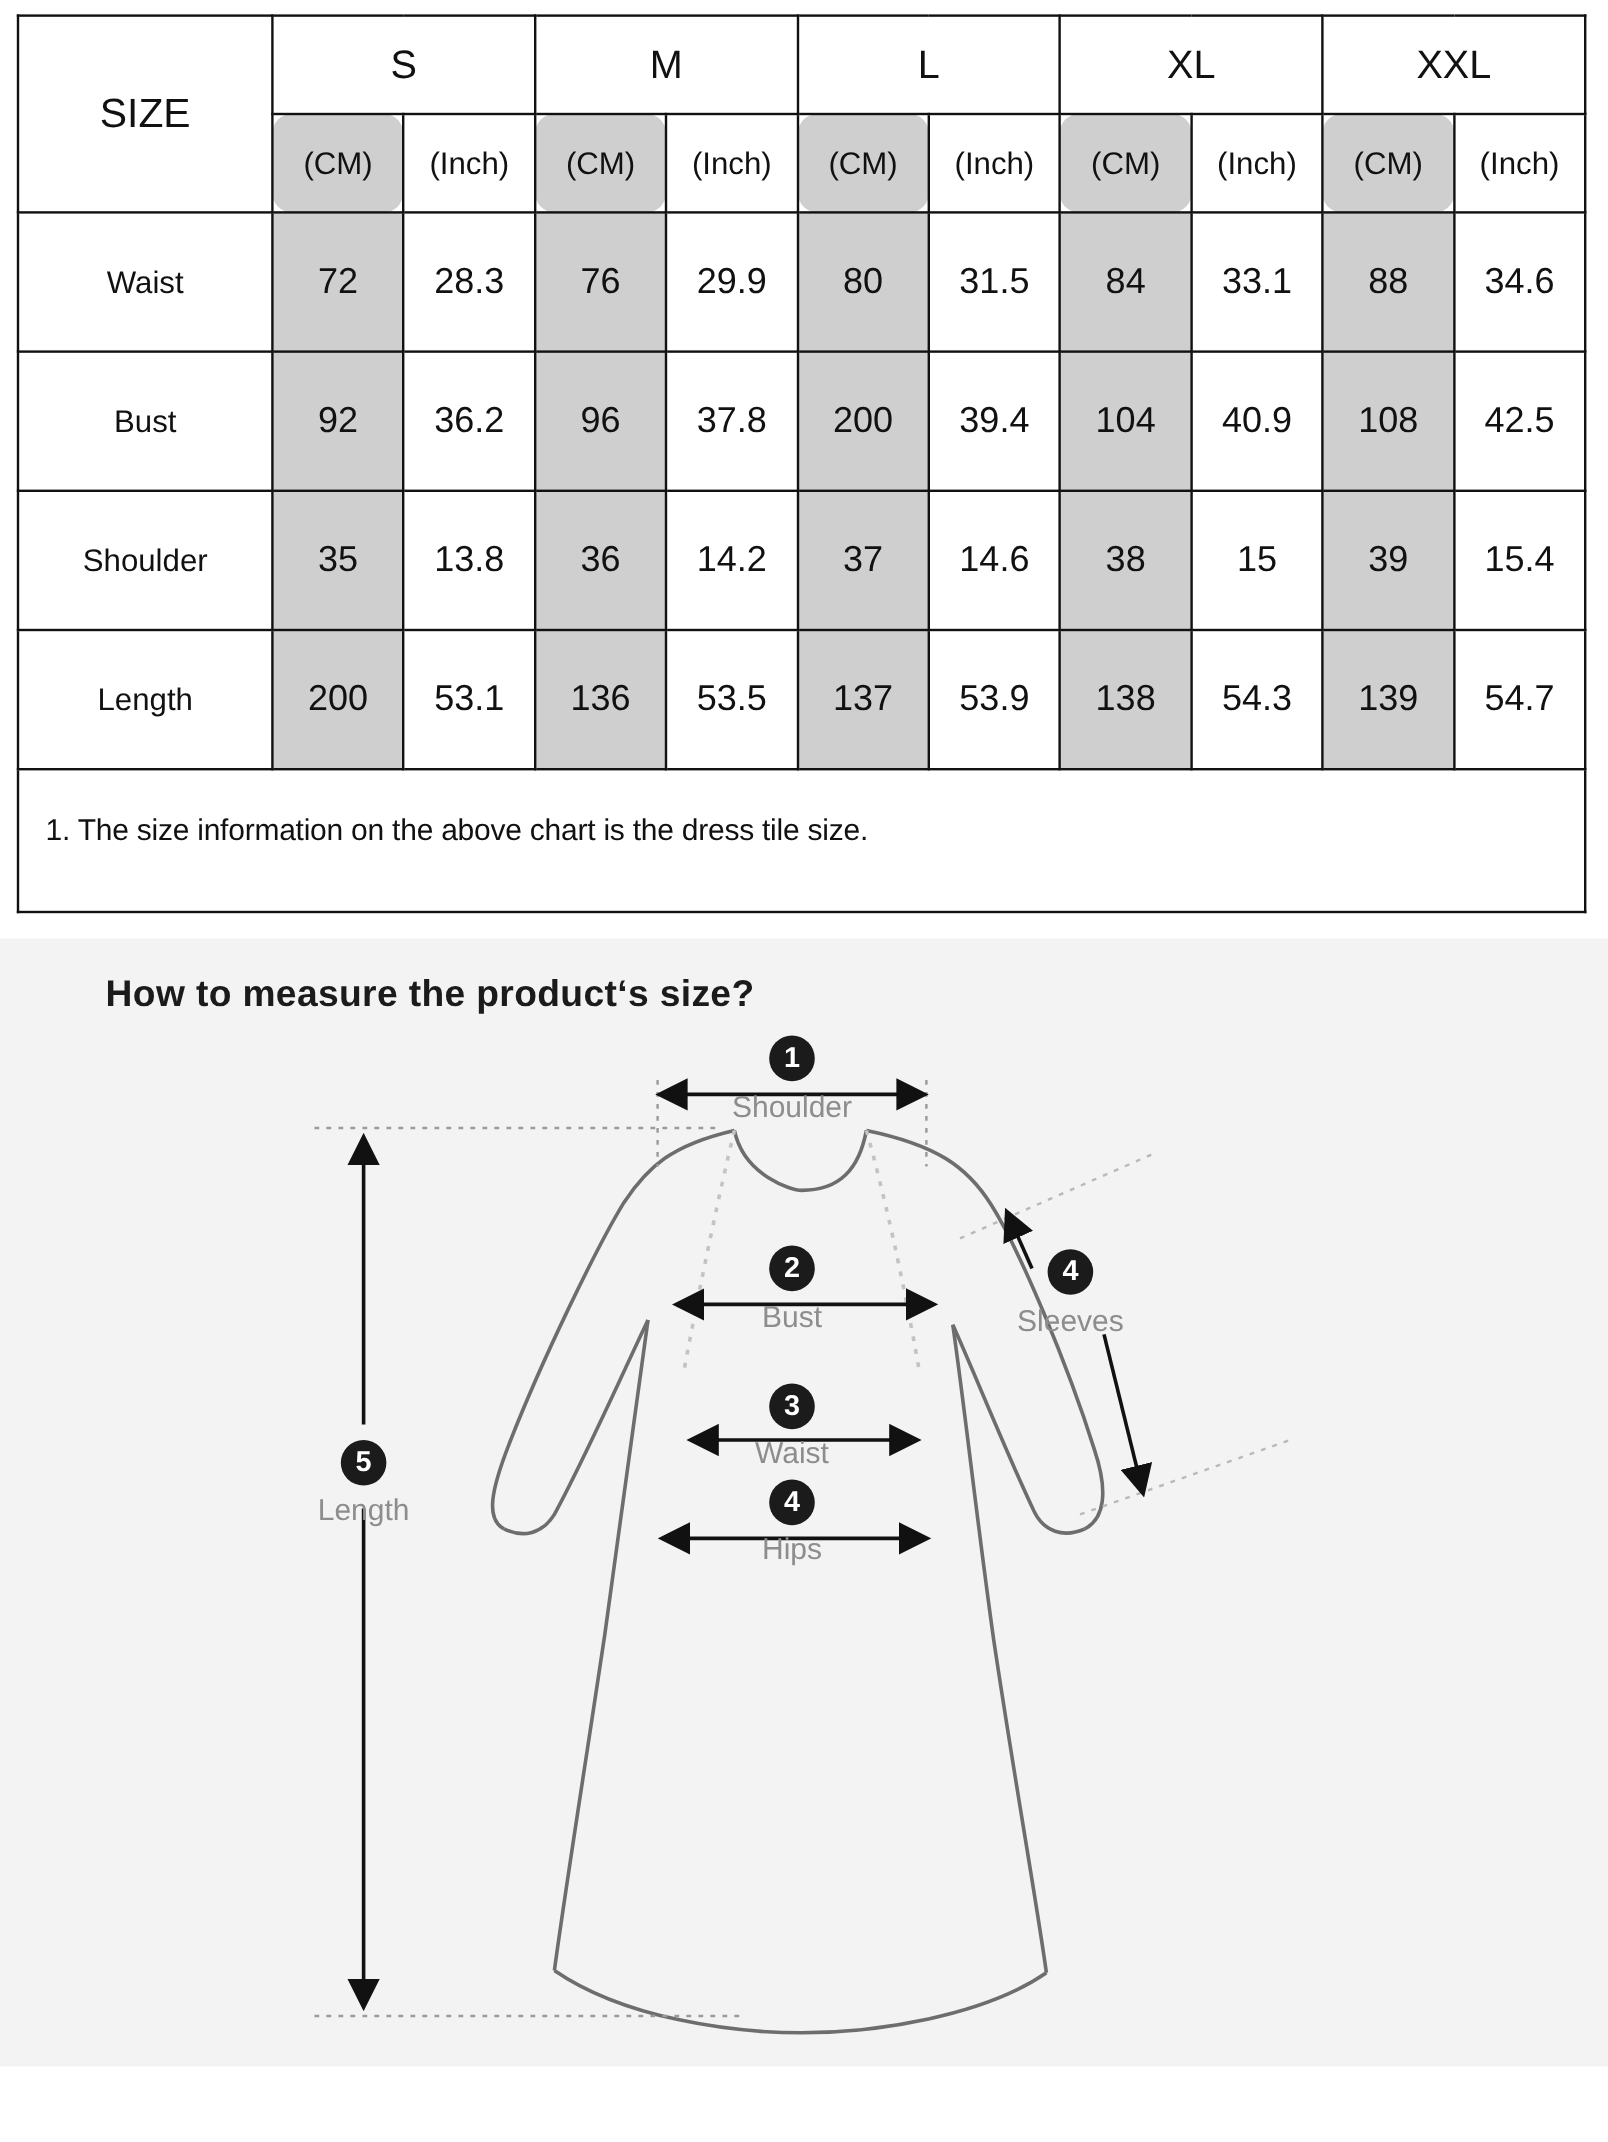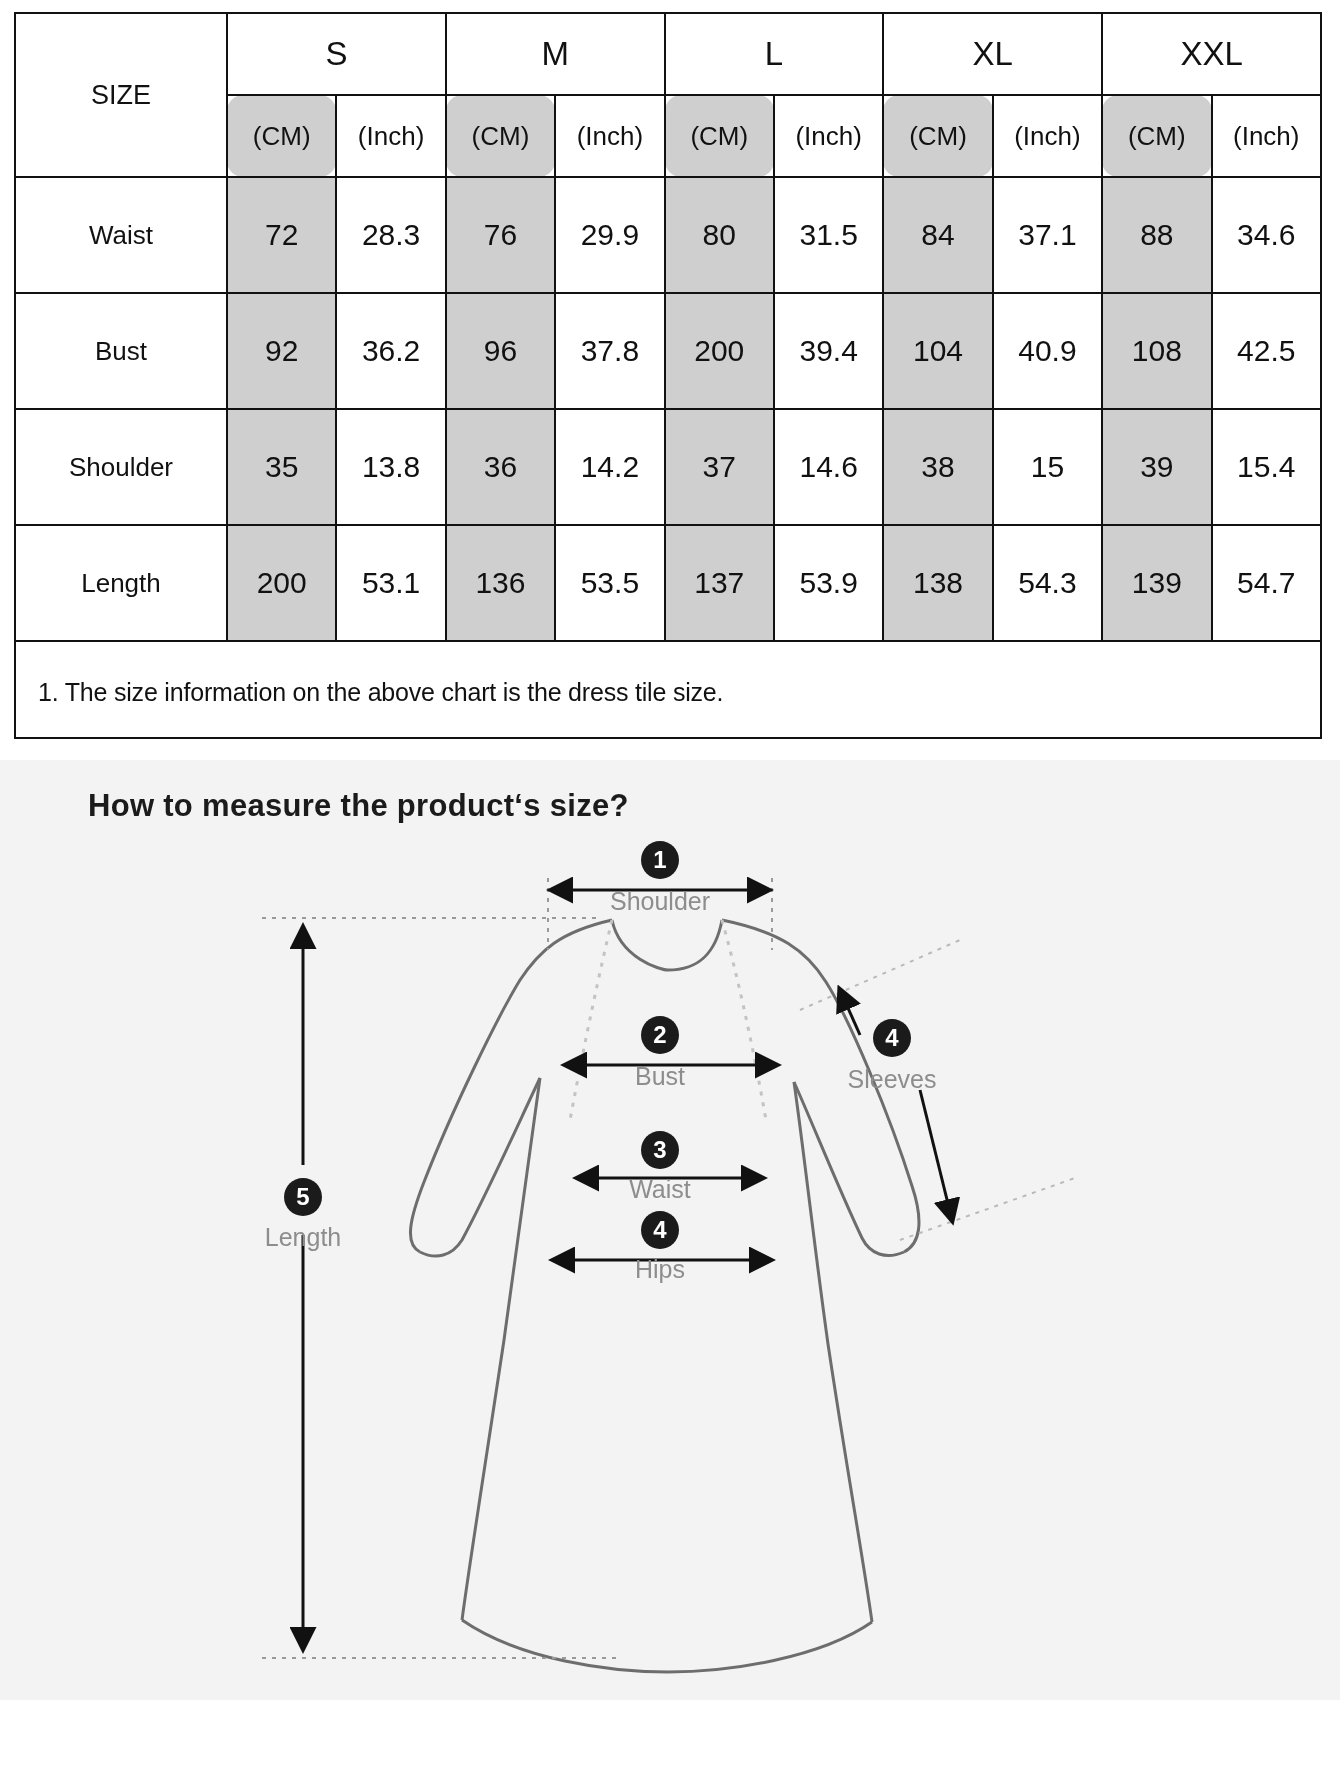--- a/index.html
+++ b/index.html
@@ -34,21 +34,21 @@
   }
   table.size-chart td,
   table.size-chart th {
     border: 2px solid #111;
     text-align: center;
     vertical-align: middle;
     font-weight: normal;
     padding: 0;
   }
   .size-label-cell {
-    font-size: 27px;
+    font-size: 34px;
     font-weight: 400;
     width: 210px;
     height: 110px;
   }
   .grp-head {
     font-size: 33px;
     height: 80px;
   }
   .unit-head {
     font-size: 26px;
@@ -76,21 +76,21 @@
   .val.inch {
     background: #ffffff;
   }
 
   
   .notes {
     border: 2px solid #111;
     border-top: none;
     width: 1308px;
     box-sizing: border-box;
-    padding: 22px 22px 20px 22px;
+    padding: 22px 22px 42px 22px;
   }
   .note-line {
     font-size: 25px;
     line-height: 1.15;
     margin: 14px 0 30px 0;
     letter-spacing: -0.2px;
   }
   .note-line:last-child {
     margin-bottom: 10px;
   }
@@ -172,21 +172,21 @@
 
         <tr>
           <td class="row-label">Waist</td>
           <td class="val cm">72</td>
           <td class="val inch">28.3</td>
           <td class="val cm">76</td>
           <td class="val inch">29.9</td>
           <td class="val cm">80</td>
           <td class="val inch">31.5</td>
           <td class="val cm">84</td>
-          <td class="val inch">37.1</td>
+          <td class="val inch">33.1</td>
           <td class="val cm">88</td>
           <td class="val inch">34.6</td>
         </tr>
 
         <tr>
           <td class="row-label">Bust</td>
           <td class="val cm">92</td>
           <td class="val inch">36.2</td>
           <td class="val cm">96</td>
           <td class="val inch">37.8</td>

